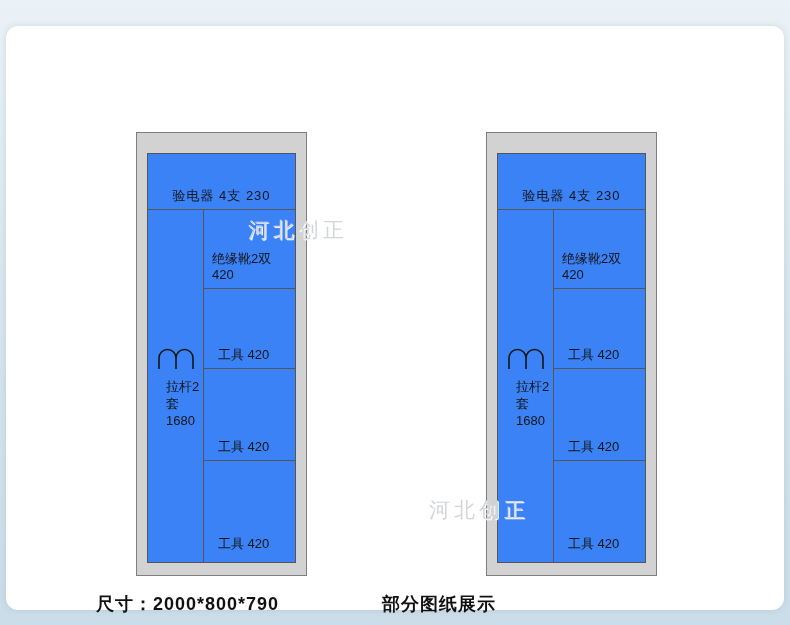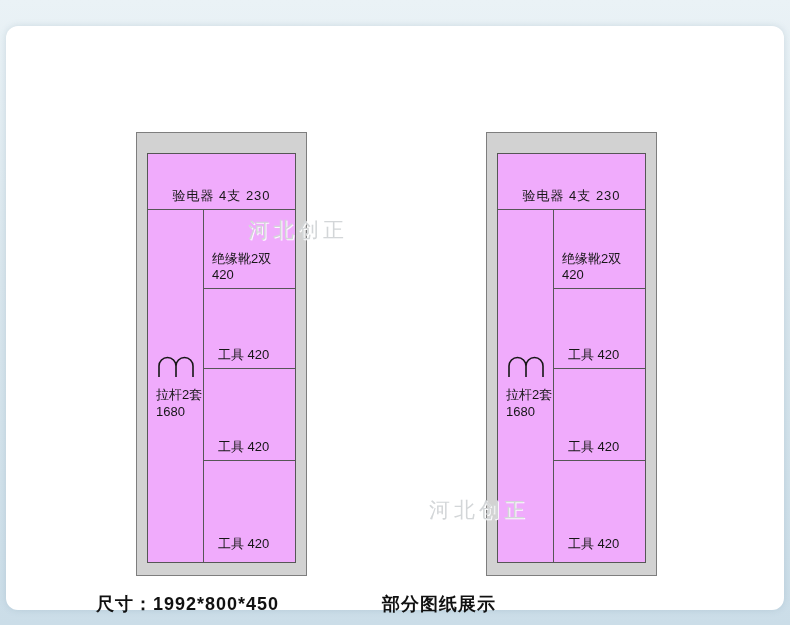--- a/index.html
+++ b/index.html
@@ -24,21 +24,21 @@
     top: 106px;
     width: 171px; height: 444px;
     background: #d2d2d2;
     border: 1px solid #7e7e7e;
     padding: 20px 10px 12px 10px;
   }
   .cabinet.left  { left: 130px; }
   .cabinet.right { left: 480px; }
   .cabinet-inner {
     width: 100%; height: 100%;
-    background: #f0abfc;
+    background: #3b82f6;
     border: 1px solid #565656;
     display: flex; flex-direction: column;
     font-size: 13px;
     color: #161616;
   }
   .shelf-top {
     height: 56px;
     border-bottom: 1px solid #565656;
     display: flex;
     align-items: flex-end;
@@ -47,21 +47,21 @@
     letter-spacing: 1px;
   }
   .cabinet-body { flex: 1; display: flex; min-height: 0; }
   .left-col {
     width: 56px;
     border-right: 1px solid #565656;
     display: flex; flex-direction: column;
     justify-content: center;
   }
   .squiggle { align-self: center; margin-bottom: 8px; }
-  .pullrod-label { padding-left: 8px; line-height: 17px; }
+  .pullrod-label { padding-left: 18px; line-height: 17px; }
   .pullrod-label span { display: block; }
   .right-col { flex: 1; display: flex; flex-direction: column; min-width: 0; }
   .section {
     display: flex; flex-direction: column;
     justify-content: flex-end;
     border-bottom: 1px solid #565656;
     line-height: 16px;
   }
   .section.s1 { height: 79px; padding: 0 0 5px 8px; }
   .section.s2 { height: 80px; padding: 0 0 5px 14px; }
@@ -162,16 +162,16 @@
             <span>工具 420</span>
           </div>
         </div>
       </div>
     </div>
   </div>
 
   <div class="watermark wm1">河北创正</div>
   <div class="watermark wm2">河北创正</div>
 
-  <div class="footer-text dims">尺寸：1992*800*450</div>
+  <div class="footer-text dims">尺寸：2000*800*790</div>
   <div class="footer-text caption">部分图纸展示</div>
 
 </div>
 
 </body></html>

